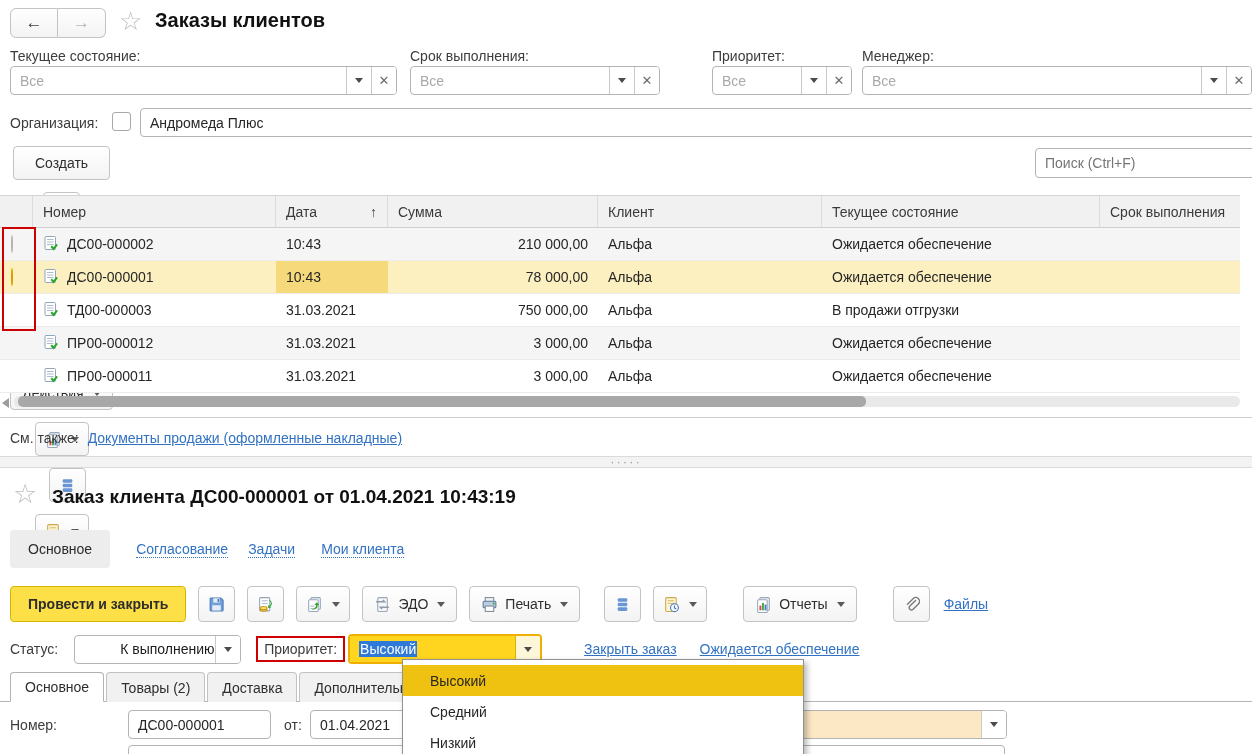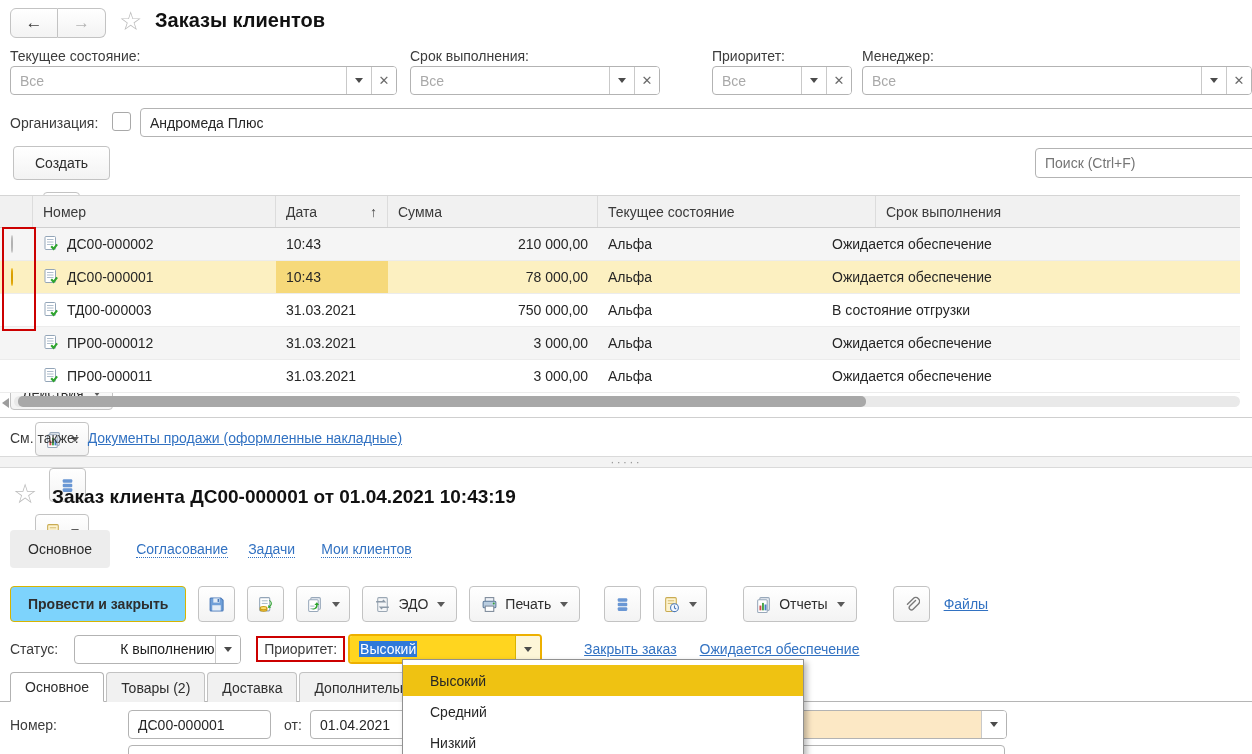--- a/index.html
+++ b/index.html
@@ -217,20 +217,21 @@
 
 <div class="abs" style="left:0;top:195px;width:1240px;">
   <div class="thead">
     <div class="c c0"></div>
     <div class="c c1">Номер</div>
     <div class="c c2" style="justify-content:space-between;">
       <span>Дата</span>
       <span style="color:#444;">↑</span>
     </div>
     <div class="c c3" style="justify-content:flex-start;">Сумма</div>
+    <div class="c c4">Клиент</div>
     <div class="c c5">Текущее состояние</div>
     <div class="c c6" style="border-right:none;">Срок выполнения</div>
   </div>
 
   <div class="trow rowgrey">
     <div class="c c0">
         <span class="bulb bulb-grey"><span class="g"></span><span class="b"></span></span>
       </div>
     <div class="c c1">
         <span class="docic"><svg width="16" height="16" viewBox="0 0 16 16">
@@ -277,21 +278,21 @@
             <line x1="4" y1="4.5" x2="10.5" y2="4.5" stroke="#aebdcc"></line>
             <line x1="4" y1="7" x2="10.5" y2="7" stroke="#aebdcc"></line>
             <line x1="4" y1="9.5" x2="10.5" y2="9.5" stroke="#aebdcc"></line>
             <path d="M8.2 11.2l2.4 2.6 3.5-4.4" stroke="#2ea52e" stroke-width="2.1" fill="none"></path>
           </svg></span>
         <span>ТД00-000003</span>
       </div>
     <div class="c c2">31.03.2021</div>
     <div class="c c3">750 000,00</div>
     <div class="c c4">Альфа</div>
-    <div class="c c5">В состояние отгрузки</div>
+    <div class="c c5">В продажи отгрузки</div>
   </div>
 
   <div class="trow rowgrey">
     <div class="c c0"></div>
     <div class="c c1">
         <span class="docic"><svg width="16" height="16" viewBox="0 0 16 16">
             <rect x="2" y="1.5" width="10.5" height="13" rx="1" fill="#fff" stroke="#93a5b8"></rect>
             <line x1="4" y1="4.5" x2="10.5" y2="4.5" stroke="#aebdcc"></line>
             <line x1="4" y1="7" x2="10.5" y2="7" stroke="#aebdcc"></line>
             <line x1="4" y1="9.5" x2="10.5" y2="9.5" stroke="#aebdcc"></line>
@@ -348,26 +349,26 @@
 
 <div class="abs" style="left:10px;top:530px;display:flex;align-items:center;">
   <div class="navtab-active">Основное</div>
   <div style="margin-left:26px;display:flex;align-items:center;height:38px;">
       <span class="dotlink">Согласование</span>
     </div>
   <div style="margin-left:20px;display:flex;align-items:center;height:38px;">
       <span class="dotlink">Задачи</span>
     </div>
   <div style="margin-left:26px;display:flex;align-items:center;height:38px;">
-      <span class="dotlink">Мои клиентов</span>
+      <span class="dotlink">Мои клиента</span>
     </div>
 </div>
 
 <div class="abs tb" style="left:10px;top:586px;gap:12px;">
-  <div class="btn" style="background:#7dd3fc;border-color:#d8b400;font-weight:700;height:36px;padding:0 17px;">Провести и закрыть</div>
+  <div class="btn" style="background:#fde047;border-color:#d8b400;font-weight:700;height:36px;padding:0 17px;">Провести и закрыть</div>
   <div class="btn iconbtn" style="height:36px;">
     <span>
         <svg class="icon16" viewBox="0 0 16 16">
           <path d="M2 2.8 a1 1 0 0 1 1-1 h9l2.2 2.2V13.2 a1 1 0 0 1 -1 1 H3 a1 1 0 0 1 -1-1z" fill="#6f9fd8" stroke="#4a79b8"></path>
           <rect x="5" y="2.2" width="6" height="4" fill="#e4edf7"></rect>
           <rect x="9" y="2.8" width="1.5" height="2.8" fill="#4a79b8"></rect>
           <rect x="4" y="8.7" width="8" height="5" fill="#e4edf7"></rect>
         </svg>
       </span>
   </div>

